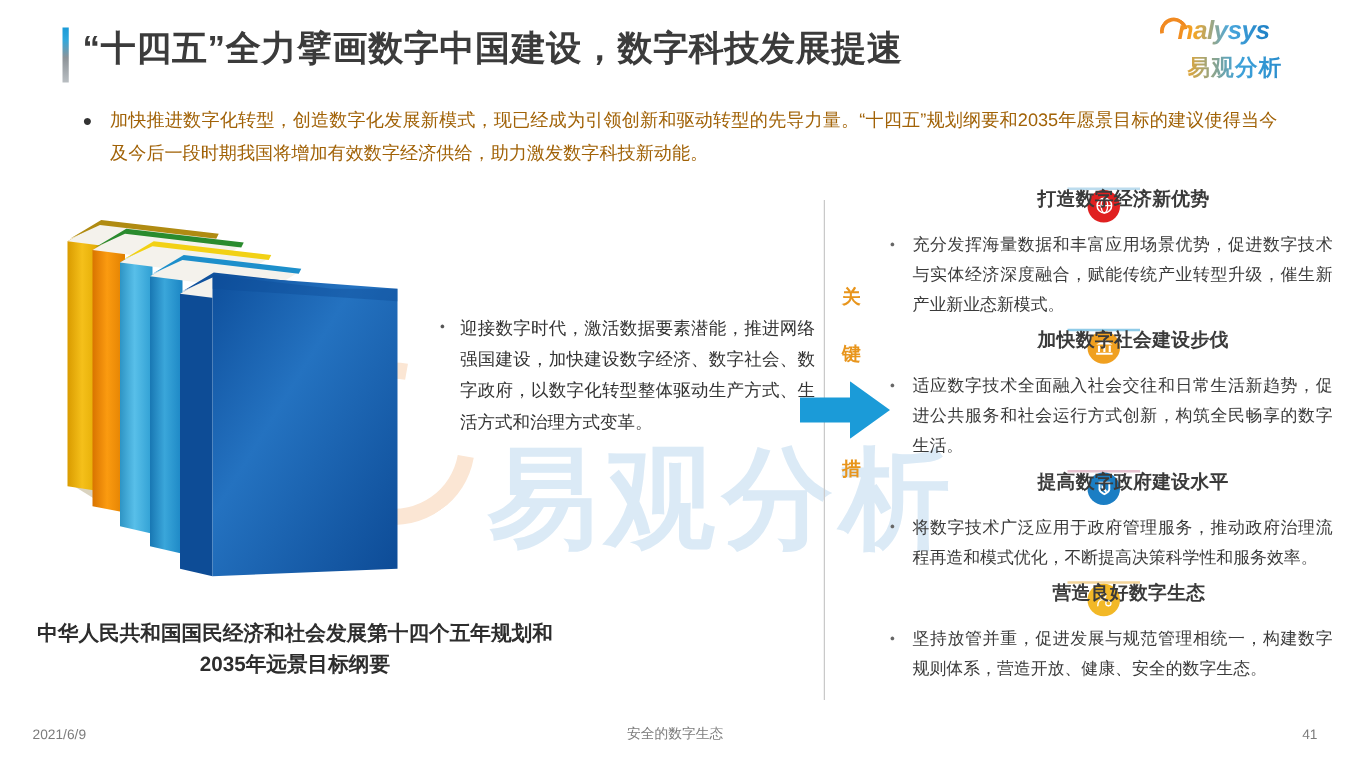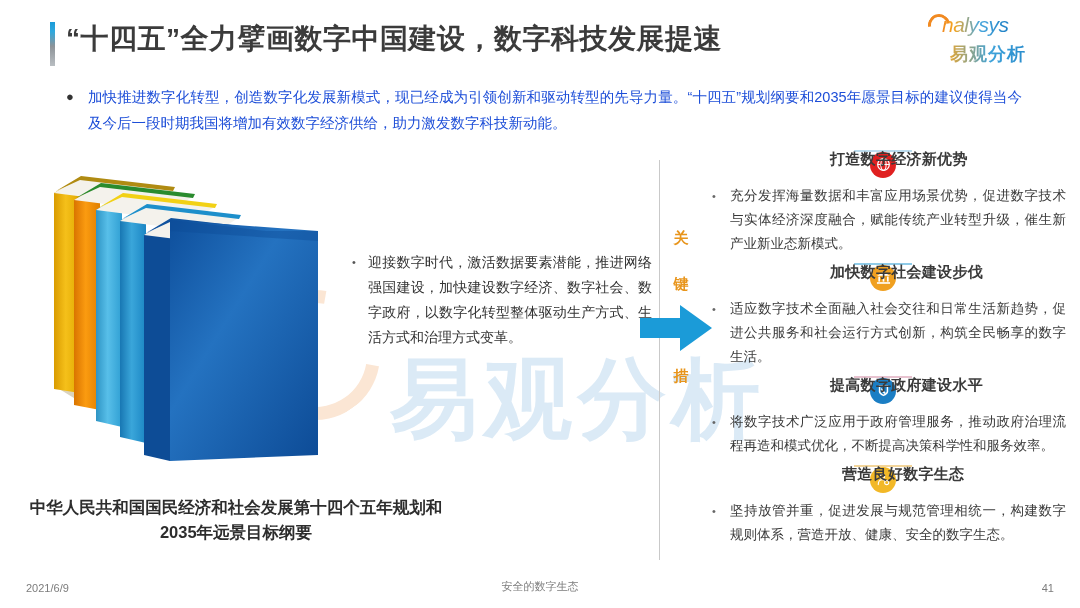--- a/index.html
+++ b/index.html
@@ -71,21 +71,21 @@
     text-align: center;
   }
   .logo-top {
     position: relative;
     height: 26px;
   }
   .logo-word {
     position: absolute;
     left: 14px; top: -1px;
     font-size: 21px;
-    font-weight: normal;
+    font-weight: bold;
     font-style: italic;
     letter-spacing: -0.5px;
     background: linear-gradient(90deg, #f18a21 0%, #f5a623 18%, #4ba8dd 55%, #1b7ec4 100%);
     -webkit-background-clip: text;
     background-clip: text;
     color: transparent;
   }
   .logo-swoosh {
     position: absolute;
     left: 0px; top: 0px;
@@ -118,21 +118,21 @@
   .lead-bullet {
     width: 22px;
     font-size: 13px;
     color: #333;
     line-height: 26px;
     flex: 0 0 22px;
   }
   .lead-text {
     font-size: 14.5px;
     line-height: 26px;
-    color: #1d4ed8;
+    color: #a16207;
     text-align: justify;
   }
 
   
   .books {
     position: absolute;
     left: 44px; top: 165px;
     width: 300px; height: 330px;
     z-index: 2;
   }

